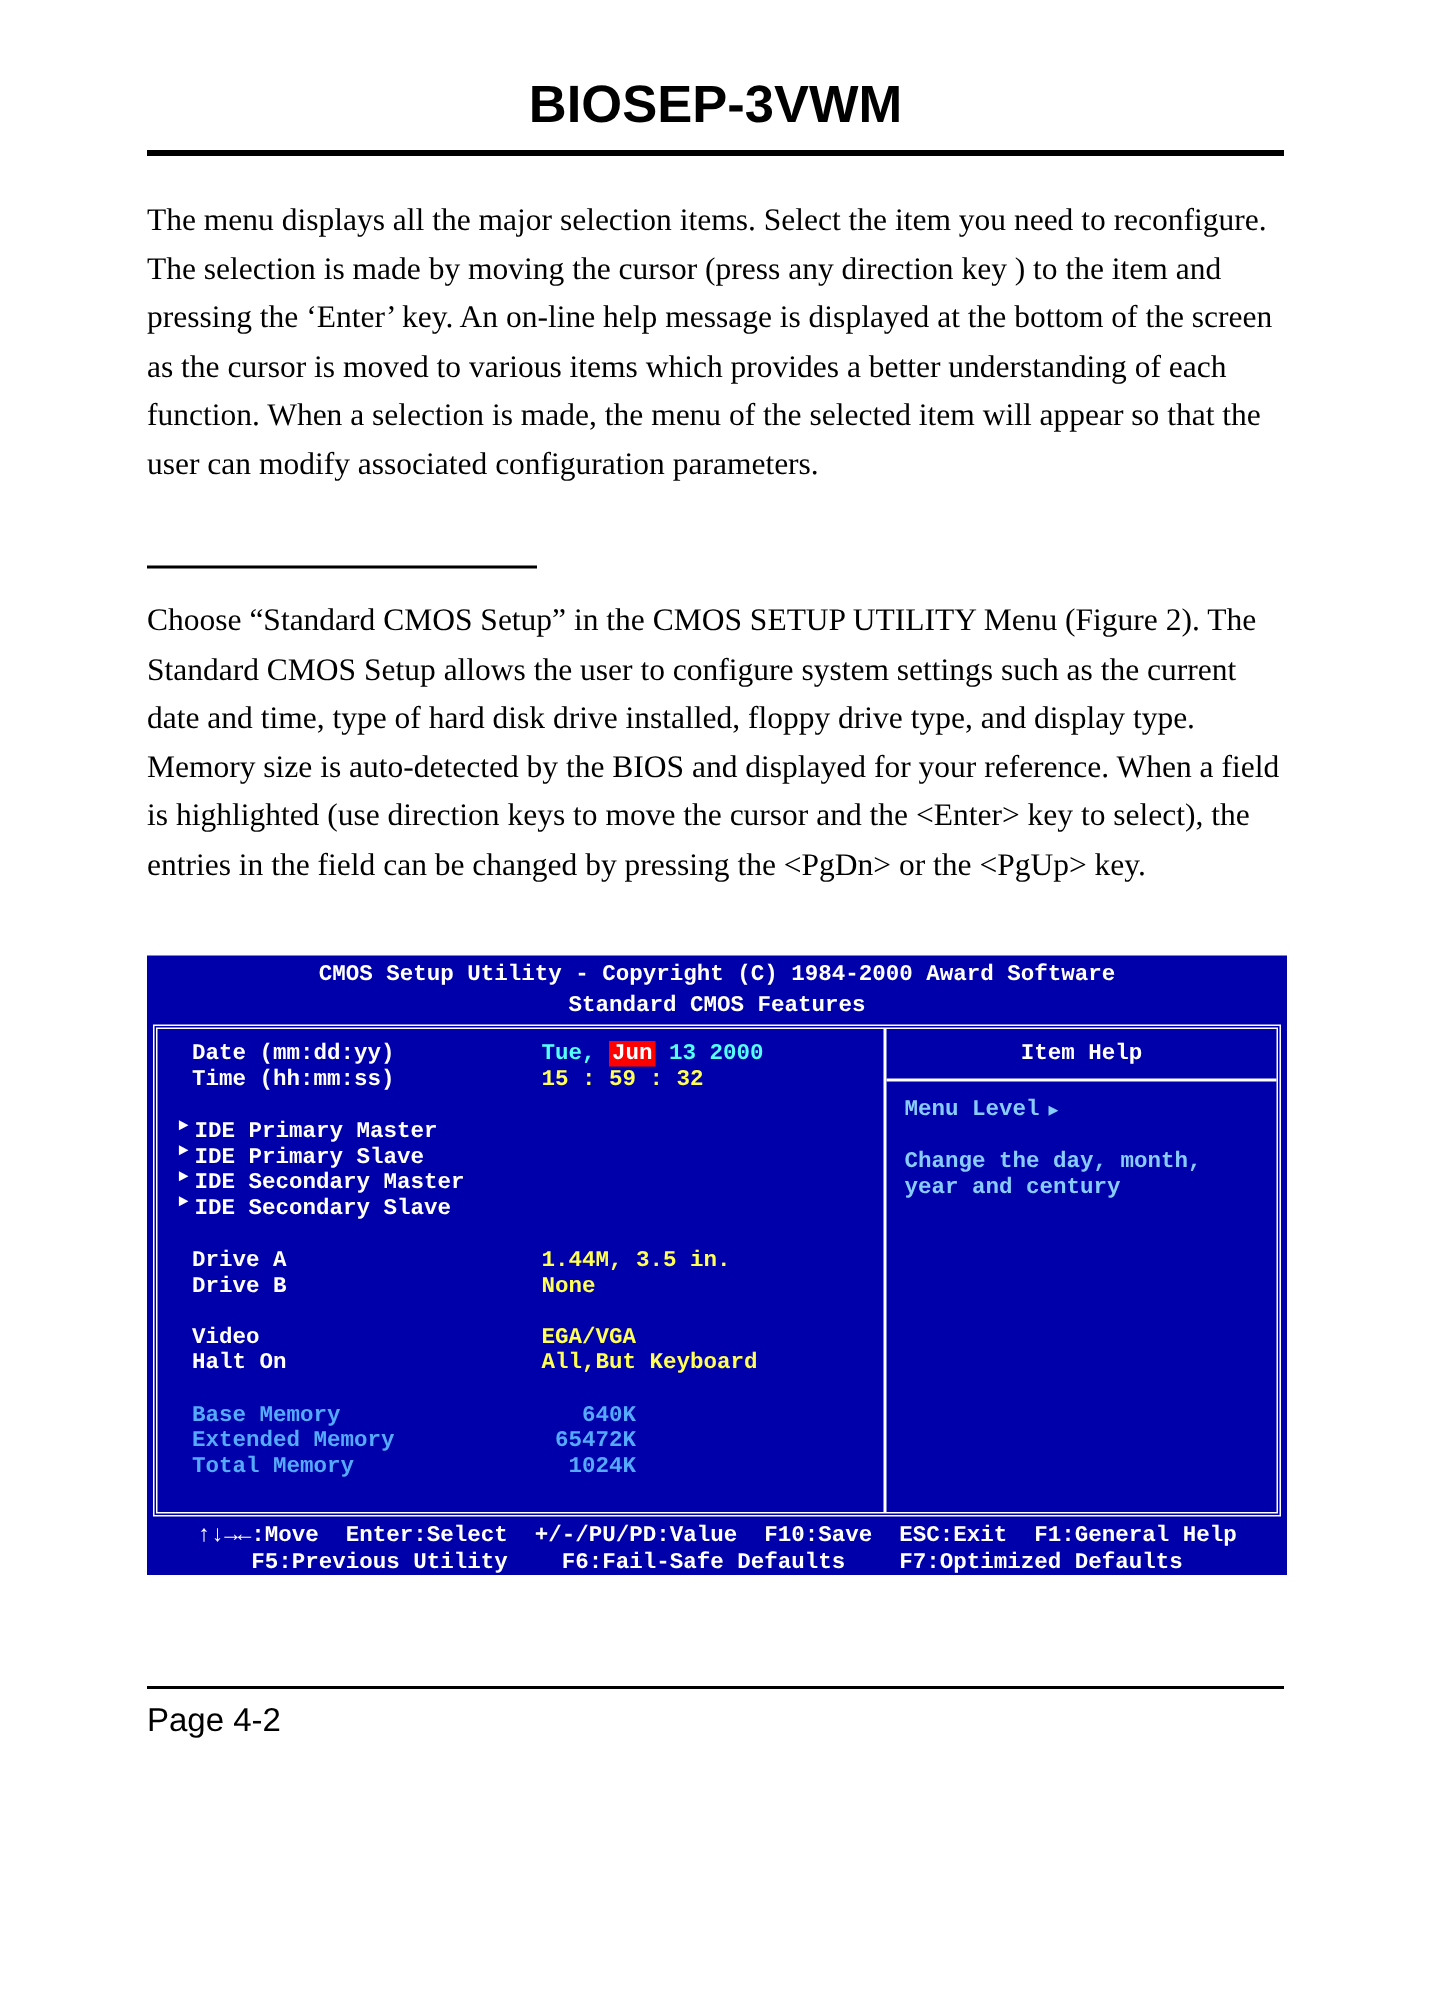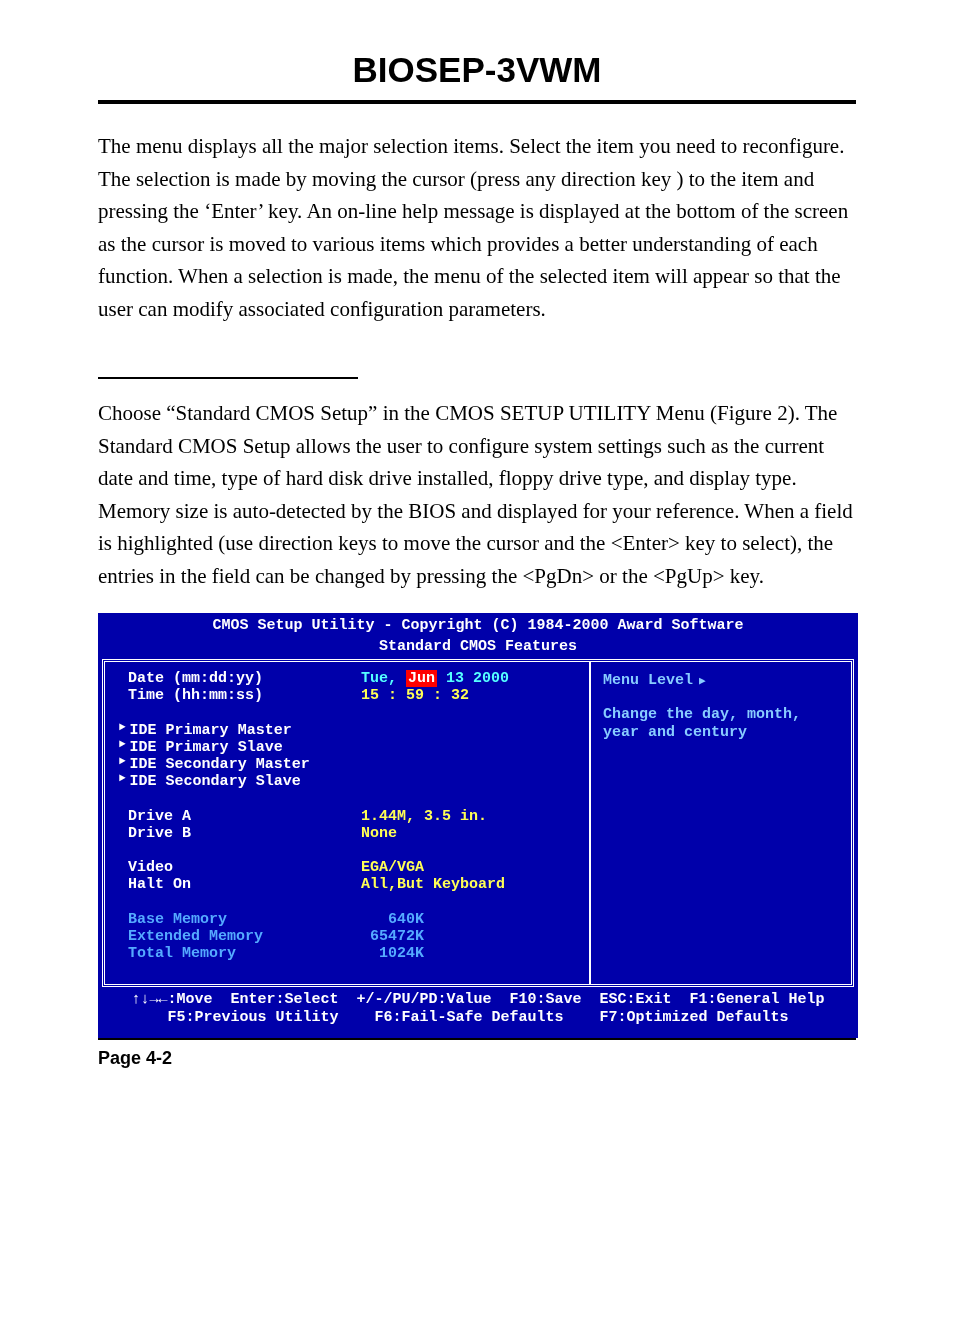--- a/index.html
+++ b/index.html
@@ -41,21 +41,21 @@
   }
   .figure-caption {
     text-align: center;
     font-style: italic;
     font-size: 21px;
     margin: 26px 0 0 0;
   }
   
   .bios {
     width: 760px;
-    margin: 20px auto 0 auto;
+    margin: 44px auto 0 auto;
     background: #0000aa;
     color: #fff;
     font-family: "Courier New", Courier, monospace;
     font-size: 15px;
     line-height: 1.15;
     font-weight: 700;
     user-select: none;
   }
   .bios-title {
     text-align: center;
@@ -104,28 +104,29 @@
   .lblue  { color: #55aaff; }
   .redbg  { background: #ff0000; color: #fff; padding: 0 2px; }
   .marker { color: #fff; margin-right: 4px; font-size: 11px; position: relative; top: -1px;}
   .blank-line { height: 17px; }
   .col1 { width: 242px; }
   .bios-footer {
     display: flex;
     flex-direction: column;
     align-items: center;
     color: #ffffff;
-    padding: 4px 0 12px 0;
+    padding: 4px 0 0 0;
   }
   .bios-footer .line { white-space: pre; }
   .page-num {
     font-family: Arial, Helvetica, sans-serif;
-    font-weight: 700;
-    font-size: 18px;
+    font-weight: 400;
+    font-size: 22px;
     border-top: 2px solid #000;
+    margin-top: 74px;
     padding-top: 8px;
     width: 100%;
   }
   .tri::before { content: "▶"; font-size: 11px; color: #88ccff; margin-left: 6px; }
 </style>
 </head>
 <body>
 
 <div class="page">
   <div class="running-head">
@@ -164,20 +165,21 @@
           <div class="bios-row"><span class="label col1"> <span>Drive B</span></span><span class="yellow">None</span></div>
           <div class="blank-line"></div>
           <div class="bios-row"><span class="label col1"> <span>Video</span></span><span class="yellow">EGA/VGA</span></div>
           <div class="bios-row"><span class="label col1"> <span>Halt On</span></span><span class="yellow">All,But Keyboard</span></div>
           <div class="blank-line"></div>
           <div class="bios-row"><span class="lblue col1"> <span>Base Memory</span></span><span class="lblue">   640K</span></div>
           <div class="bios-row"><span class="lblue col1"> <span>Extended Memory</span></span><span class="lblue"> 65472K</span></div>
           <div class="bios-row"><span class="lblue col1"> <span>Total Memory</span></span><span class="lblue">  1024K</span></div>
         </div>
         <div class="bios-right">
+          <div class="bios-right-title">Item Help</div>
           <div class="bios-right-body">
             <div class="bios-row"><span>Menu Level</span><span class="tri"></span></div>
             <div class="blank-line"></div>
             <div class="bios-row"><span>Change the day, month,</span></div>
             <div class="bios-row"><span>year and century</span></div>
           </div>
         </div>
       </div>
     </div>
     <div class="bios-footer">

